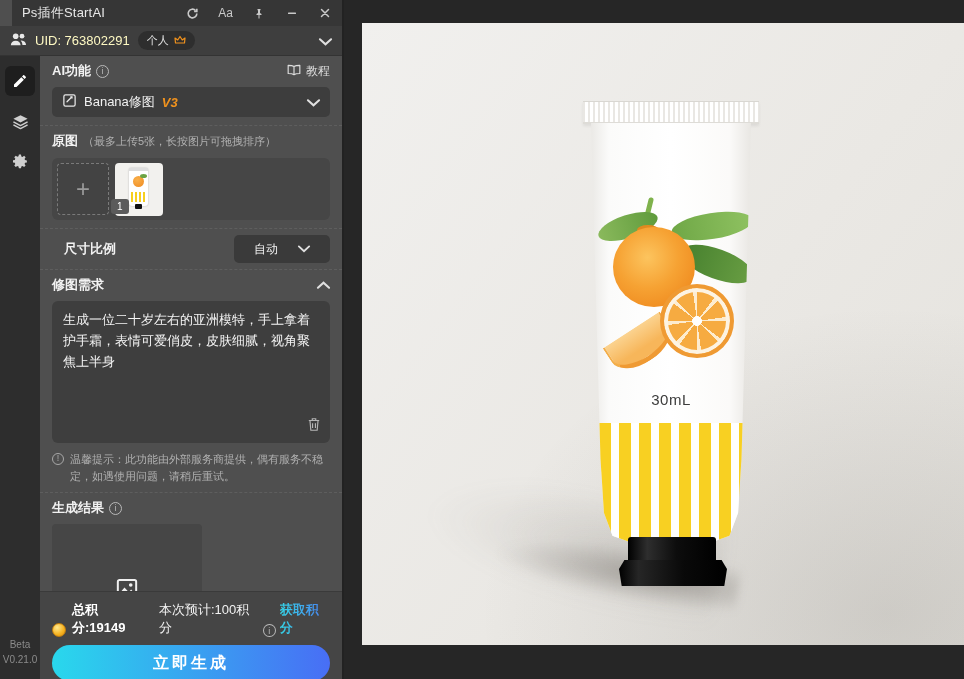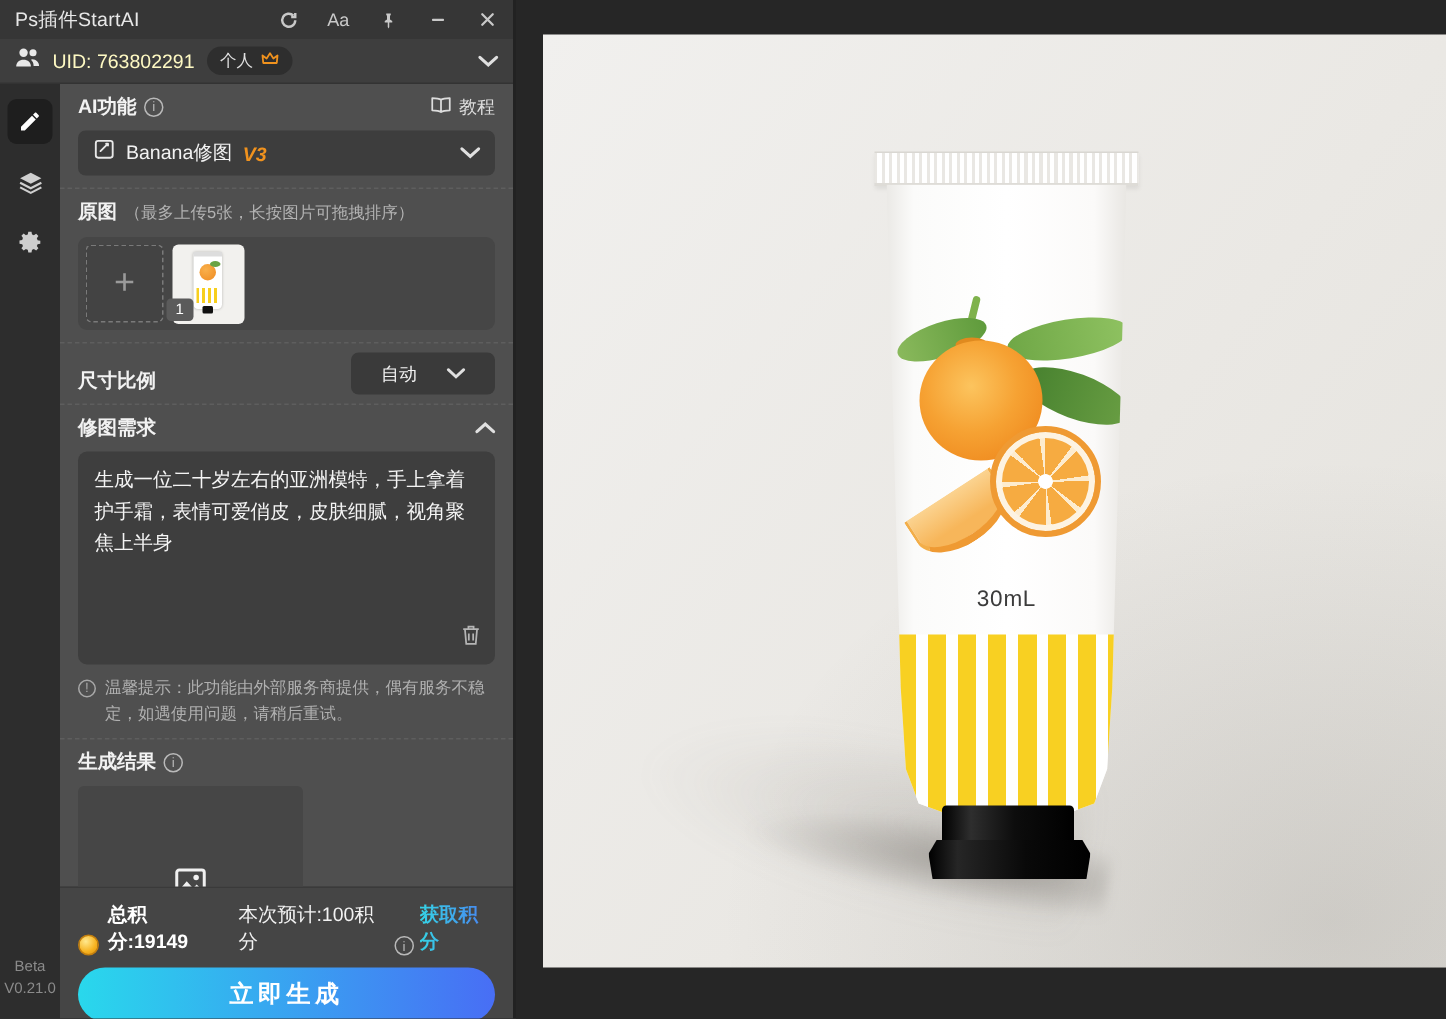--- a/index.html
+++ b/index.html
@@ -5,21 +5,21 @@
   * { margin:0; padding:0; box-sizing:border-box; }
   html,body { width:964px; height:679px; overflow:hidden; background:#262626;
     font-family:"Liberation Sans","DejaVu Sans",sans-serif; }
   .app { position:relative; width:964px; height:679px; }
 
   
   .plugin { position:absolute; left:0; top:0; width:344px; height:679px;
     background:#4f4f4f; border-right:2px solid #222; display:flex; flex-direction:column; }
 
   .titlebar { height:26px; background:#363636; display:flex; align-items:center;
-    padding:0 10px; flex:0 0 auto; }
+    padding:0 10px; flex:0 0 auto;margin-left:12px; }
   .titlebar .title { color:#e8e8e8; font-size:13px; letter-spacing:.2px; }
   .tb-icons { margin-left:auto; display:flex; align-items:center; gap:18px; }
   .tb-icons .ic { color:#c9c9c9; width:15px; height:15px; display:flex;
     align-items:center; justify-content:center; cursor:pointer; font-size:12px; }
   .tb-icons svg { display:block; }
 
   .uidrow { height:30px; background:#3e3e3e; display:flex; align-items:center;
     padding:0 10px; gap:8px; flex:0 0 auto; border-bottom:1px solid #333; }
   .uidrow .uid-text { color:#fef9c3; font-size:13px; }
   .plan-badge { display:inline-flex; align-items:center; gap:5px; background:#2e2e2e;
@@ -74,21 +74,21 @@
   .mini-crimp { position:absolute; left:0; top:0; width:100%; height:3px; background:#ddd; }
   .mini-orange { position:absolute; left:4px; top:8px; width:11px; height:11px;
     border-radius:50%; background:radial-gradient(circle at 38% 35%,#f9b04b,#ef8a20); }
   .mini-leaf { position:absolute; left:11px; top:6px; width:7px; height:4px;
     border-radius:50%; background:#6aa344; }
   .mini-stripes { position:absolute; left:2px; bottom:4px; width:15px; height:10px;
     background:repeating-linear-gradient(90deg,#f7cf1e 0 2px,#fff 2px 4px); }
   .mini-cap { position:absolute; left:6px; bottom:-3px; width:7px; height:5px;
     background:#111; border-radius:1px; }
 
-  .ratio-row { display:flex; align-items:flex-end; padding:6px 12px; height:40px; }
+  .ratio-row { display:flex; align-items:center; padding:6px 12px; height:40px;margin-left:12px; }
   .ratio-row .lbl { color:#f2f2f2; font-size:13px; font-weight:bold; }
   .ratio-dd { margin-left:auto; width:96px; height:28px; background:#3a3a3a;
     border-radius:5px; display:flex; align-items:center; padding:0 10px; cursor:pointer; }
   .ratio-dd span { color:#f0f0f0; font-size:12px; margin:0 auto; }
 
   .prompt-box { margin-top:7px; background:#3e3e3e; border-radius:6px; position:relative;
     height:142px; }
   .prompt-box textarea { width:100%; height:100%; background:transparent; border:none;
     resize:none; outline:none; color:#f4f4f4; font-size:13px; line-height:1.6;
     padding:9px 11px; font-family:"Liberation Sans","DejaVu Sans",sans-serif; }

